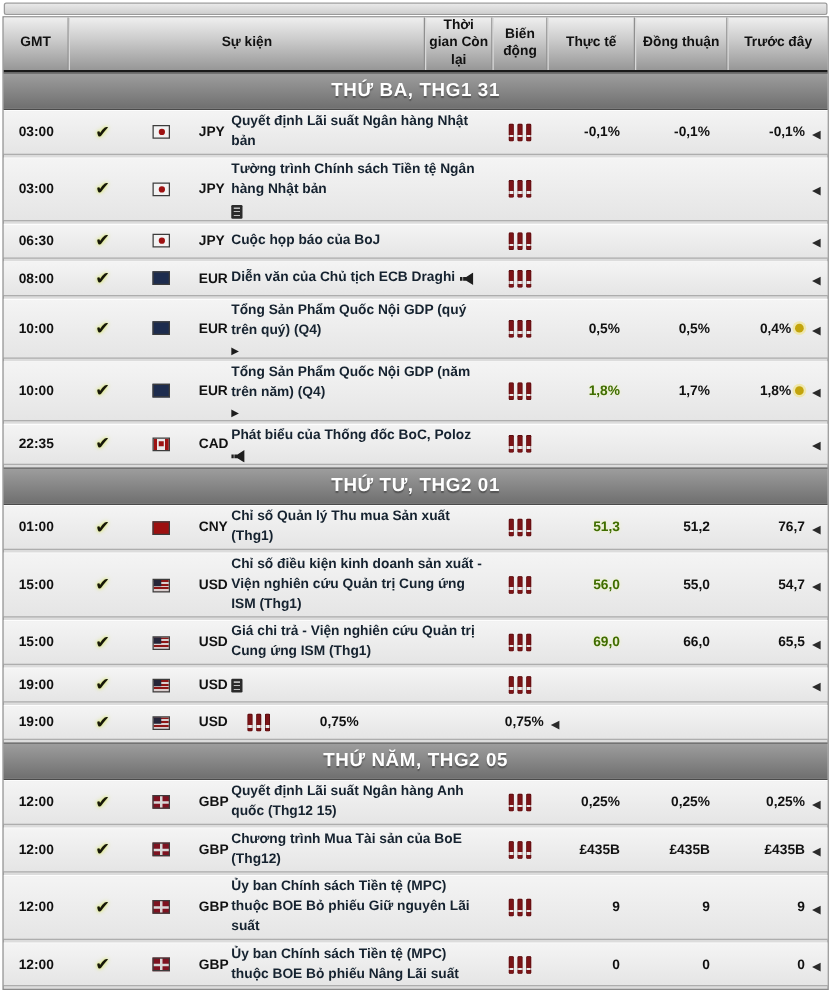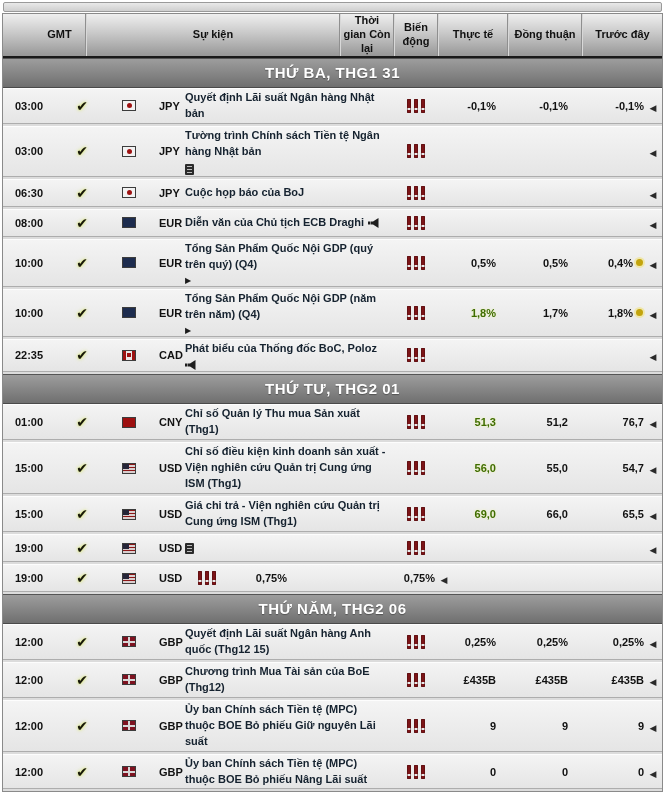--- a/index.html
+++ b/index.html
@@ -7,21 +7,21 @@
   .page{width:665px;box-sizing:border-box;padding:1px 2px;}
 
   
   .top-strip{height:8px;background:linear-gradient(#e9e9e9,#cfcfcf);border:1px solid #9a9a9a;border-radius:2px;margin:1px 1px 1px 1px;}
 
   .calendar{border:1px solid #8a8a8a;background:#dcdcdc;}
 
   
   .header-row{display:flex;align-items:stretch;background:linear-gradient(180deg,#efefef 0%,#c9c9c9 45%,#979797 100%);border-bottom:2px solid #1a1a1a;height:42px;}
   .hcell{display:flex;align-items:center;justify-content:center;text-align:center;font-size:11px;font-weight:bold;color:#111;border-right:1px solid #8f8f8f;border-left:1px solid #d8d8d8;box-sizing:border-box;line-height:1.25;padding:0 2px;}
-  .hcell:first-child{border-left:none;margin-left:31px;}
+  .hcell:first-child{border-left:none;}
   .hcell:last-child{border-right:none;}
 
   
   .w-time{width:52px;flex:none;}
   .w-check{width:54px;flex:none;}
   .w-event{flex:1;}
   .w-vol{width:44px;flex:none;}
   .w-actual{width:70px;flex:none;}
   .w-cons{width:74px;flex:none;}
   .w-prev{width:80px;flex:none;}
@@ -388,21 +388,21 @@
               <i></i>
             </span>
           </div>
           <div class="cell c-actual">0,75%</div>
           <div class="cell c-cons"></div>
           <div class="cell c-prev">
             <span>0,75%</span>
           </div>
           <div class="cell c-arrow"><span class="arrow-icon">◀</span></div>
         </div>
-        <div class="day-header">THỨ NĂM, THG2 06</div>
+        <div class="day-header">THỨ NĂM, THG2 05</div>
         <div class="row">
           <div class="cell c-time">12:00</div>
           <div class="cell c-check"><span class="checkmark">✔</span></div>
           <div class="cell c-cur">
             <span class="flag flag-GBP"></span>
             <span class="curcode">GBP</span>
           </div>
           <div class="cell c-event">
             <span class="event-text">Quyết định Lãi suất Ngân hàng Anh quốc (Thg12 15)</span>
           </div>

